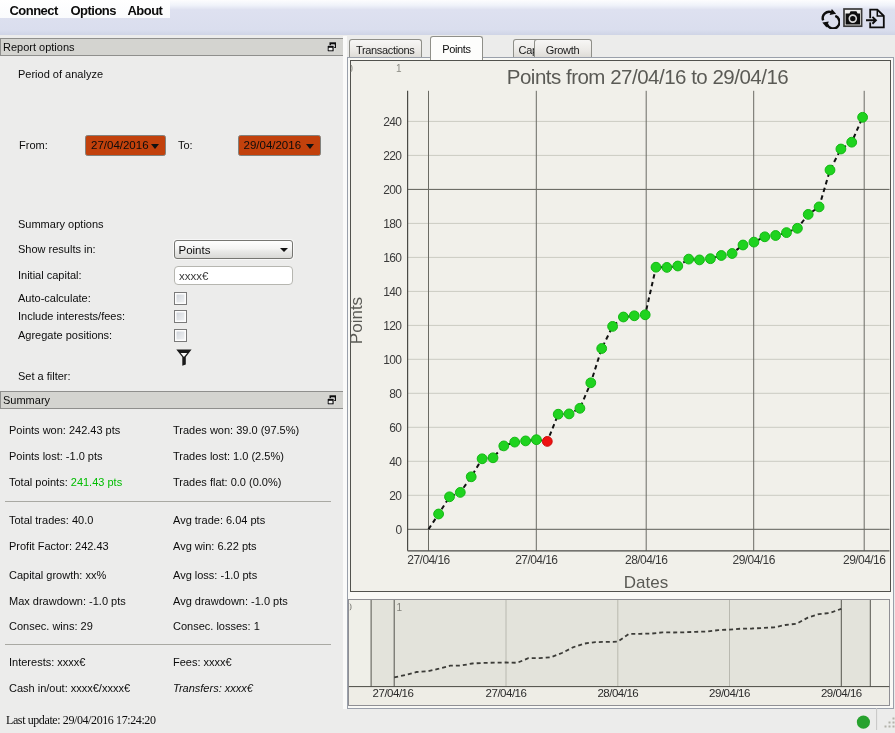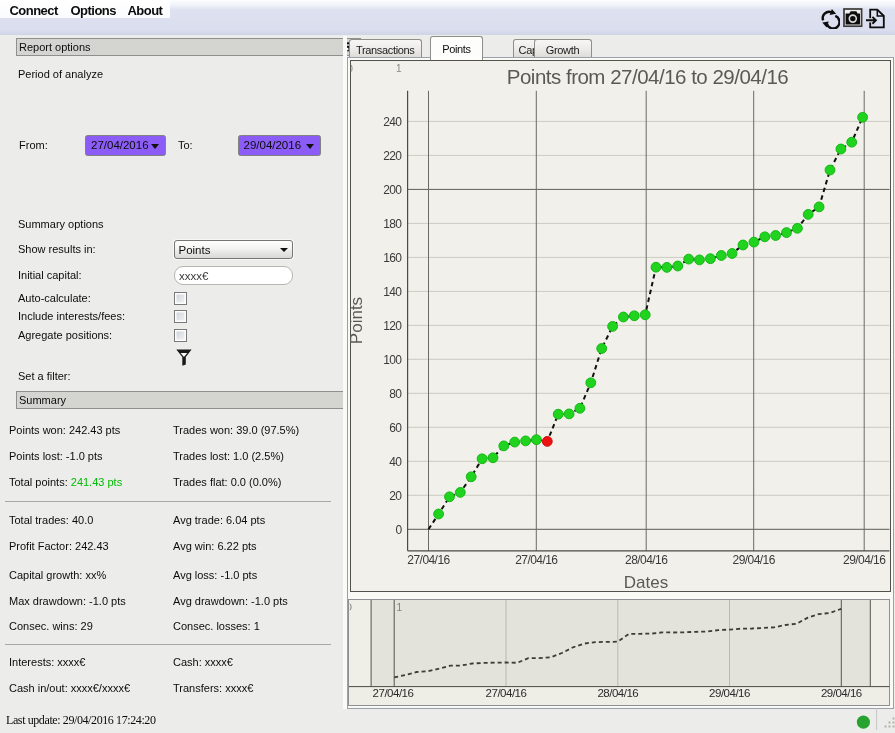--- a/index.html
+++ b/index.html
@@ -3,31 +3,31 @@
 * { margin:0; padding:0; box-sizing:border-box; }
 body { width:895px; height:733px; position:relative; overflow:hidden;
   font-family:"Liberation Sans", sans-serif; font-size:11px; color:#0c0c0c;
   background:#ececeb; }
 .abs { position:absolute; }
 .bar1 { position:absolute; left:0; top:0; width:895px; height:35px;
   background:linear-gradient(#fdfdfe 0%,#f0f3fa 15%,#dee1f0 28%,#dadeee 85%,#cfd4e6 100%); }
 .bar2 { position:absolute; left:0; top:0; width:170px; height:17.5px;
   background:linear-gradient(#ffffff,#fafbfd); }
 .menuitem { position:absolute; top:3px; height:15px; font-size:13px; font-weight:600; letter-spacing:-0.5px; color:#0c0c0c; }
-.dockbar { position:absolute; left:16px; width:344.5px; height:18px;
+.dockbar { position:absolute; left:0; width:344.5px; height:18px;
   background:#d4d4d0; border:1px solid #8f8f8d;
   line-height:16px; padding-left:2px; color:#0c0c0c; font-size:11px; }
 .restore { position:absolute; right:5.5px; top:0.8px; width:11px; height:11px; }
 .lbl { position:absolute; white-space:nowrap; color:#0c0c0c; line-height:13px; }
-.datebox { position:absolute; height:18px; background:#8b5cf6; border:1px solid #82827e; border-radius:2.5px; padding:3px 0 16px 5px; font-size:11.5px; }
+.datebox { position:absolute; height:18px; background:#c2410c; border:1px solid #82827e; border-radius:2.5px; padding:3px 0 16px 5px; font-size:11.5px; }
 .datebox .arr { position:absolute; right:6px; top:8px; width:0; height:0; border-left:4.5px solid transparent; border-right:4.5px solid transparent; border-top:5px solid #111; }
 .combo { position:absolute; left:174px; top:240px; width:119px; height:19px; border:1px solid #767672; border-radius:3px;
   background:linear-gradient(#fefefe,#f4f4f3 45%,#eaeae8 60%,#d9d9d6 100%); padding:2.5px 0 0 3.5px; font-size:11.5px; box-shadow:0 0 0 1px rgba(255,255,255,.6); }
 .combo .arr { position:absolute; right:4.5px; top:7.4px; width:0; height:0; border-left:4.7px solid transparent; border-right:4.7px solid transparent; border-top:4.2px solid #111; }
-.input { position:absolute; left:174px; top:266px; width:119px; height:19px; background:#fff; border:1px solid #b6b6b0; border-radius:9px; padding:2.5px 0 0 4px; color:#3a3a3a; font-size:11.5px; }
+.input { position:absolute; left:174px; top:266px; width:119px; height:19px; background:#fff; border:1px solid #b6b6b0; border-radius:4px; padding:2.5px 0 0 4px; color:#3a3a3a; font-size:11.5px; }
 .cb { position:absolute; left:174.1px; width:13px; height:13px; border:1px solid #7a7a7a;
   background:linear-gradient(135deg,#c7ccd4 0%,#dfe2e6 45%,#f4f5f5 100%); box-shadow:inset 0 0 0 1.5px #fdfdfd; }
 .sep { position:absolute; left:5px; width:326px; height:1px; background:#a9a9a3; }
 .tab { position:absolute; top:39px; height:19px; border:1px solid #8f8f89; border-bottom:none; border-radius:3px 3px 0 0;
   background:linear-gradient(#f7f6f5,#eceae7 55%,#dcdad5 100%); text-align:center; padding-top:4px; color:#1a1a1a; font-size:11px; letter-spacing:-0.35px; }
 .tabactive { position:absolute; left:430px; top:35.5px; width:53px; height:24.5px; border:1px solid #8f8f89; border-bottom:none;
   border-radius:3px 3px 0 0; background:#fdfdfc; text-align:center; padding-top:6px; z-index:5; font-size:11px; letter-spacing:-0.35px; }
 .chartbox { position:absolute; left:346.5px; top:57.2px; width:547px; height:651.8px; border:1px solid #9aa0ab;
   background:#f9f9f6; }
 .canvas { position:absolute; left:350px; top:59.6px; width:540.5px; height:532px; border:1px solid #52524d;
@@ -95,23 +95,23 @@
 <div class="lbl" style="left:9px;top:539.5px;">Profit Factor: 242.43</div>
 <div class="lbl" style="left:173px;top:539.5px;">Avg win: 6.22 pts</div>
 <div class="lbl" style="left:9px;top:569px;">Capital growth: xx%</div>
 <div class="lbl" style="left:173px;top:569px;">Avg loss: -1.0 pts</div>
 <div class="lbl" style="left:9px;top:594.5px;">Max drawdown: -1.0 pts</div>
 <div class="lbl" style="left:173px;top:594.5px;">Avg drawdown: -1.0 pts</div>
 <div class="lbl" style="left:9px;top:620px;">Consec. wins: 29</div>
 <div class="lbl" style="left:173px;top:620px;">Consec. losses: 1</div>
 <div class="sep" style="top:643.9px;"></div>
 <div class="lbl" style="left:9px;top:656px;">Interests: xxxx€</div>
-<div class="lbl" style="left:173px;top:656px;">Cash: xxxx€</div>
+<div class="lbl" style="left:173px;top:656px;">Fees: xxxx€</div>
 <div class="lbl" style="left:9px;top:681.5px;">Cash in/out: xxxx€/xxxx€</div>
-<div class="lbl" style="left:173px;top:681.5px;">Transfers: xxxx€</div>
+<div class="lbl" style="left:173px;top:681.5px;font-style:italic;">Transfers: xxxx€</div>
 
 <div class="abs" style="left:342.5px;top:36px;width:4px;height:672.7px;background:#fafaf9;"></div>
 <div class="tab" style="left:349px;width:72.5px;">Transactions</div>
 <div class="tabactive">Points</div>
 <div class="tab" style="left:484.5px;width:44px;margin-left:28px;">Capital</div>
 <div class="tab" style="left:533.5px;width:58px;">Growth</div>
 <div class="chartbox"></div>
 <div class="canvas"></div>
 <div class="ovbox"></div>
 <div class="ovshade"></div>

